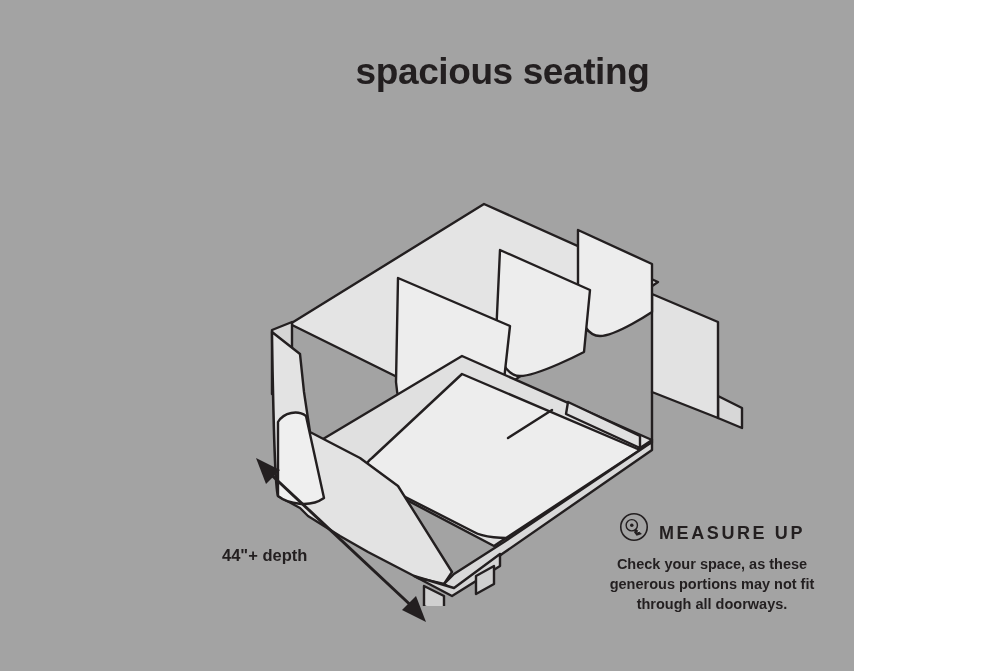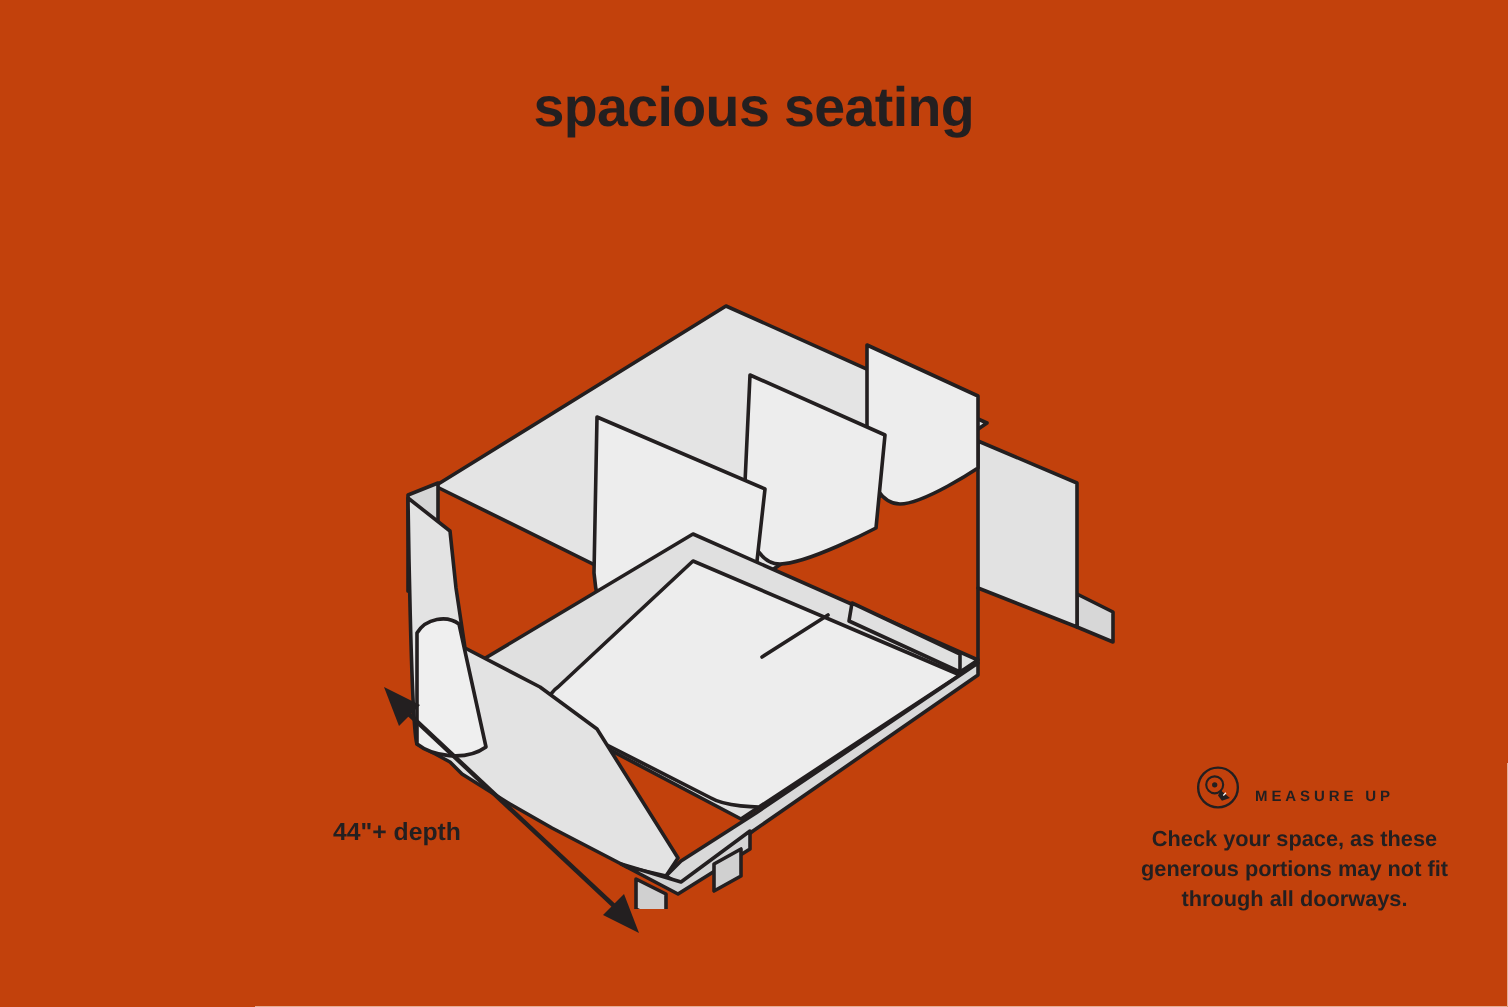--- a/index.html
+++ b/index.html
@@ -6,23 +6,23 @@
     margin: 0;
     padding: 0;
     background: #ffffff;
   }
   body {
     font-family: "Liberation Sans", sans-serif;
     color: #231f20;
   }
   #page {
     position: relative;
-    width: 1005px;
+    width: 854px;
     height: 671px;
-    background: #c2410c;
+    background: #a3a3a3;
     overflow: hidden;
   }
   
   #headline {
     position: absolute;
     top: 52px;
     left: 0;
     width: 1005px;
     text-align: center;
     font-size: 37px;
@@ -74,21 +74,21 @@
     width: 240px;
     text-align: center;
   }
   #measure-head {
     display: flex;
     align-items: center;
     justify-content: center;
     gap: 10px;
   }
   #measure-title {
-    font-size: 10px;
+    font-size: 18px;
     font-weight: bold;
     letter-spacing: 2.6px;
     color: #231f20;
     margin-top: 13px;
   }
   #measure-body {
     margin-top: 10px;
     font-size: 14.5px;
     line-height: 1.38;
     color: #231f20;

